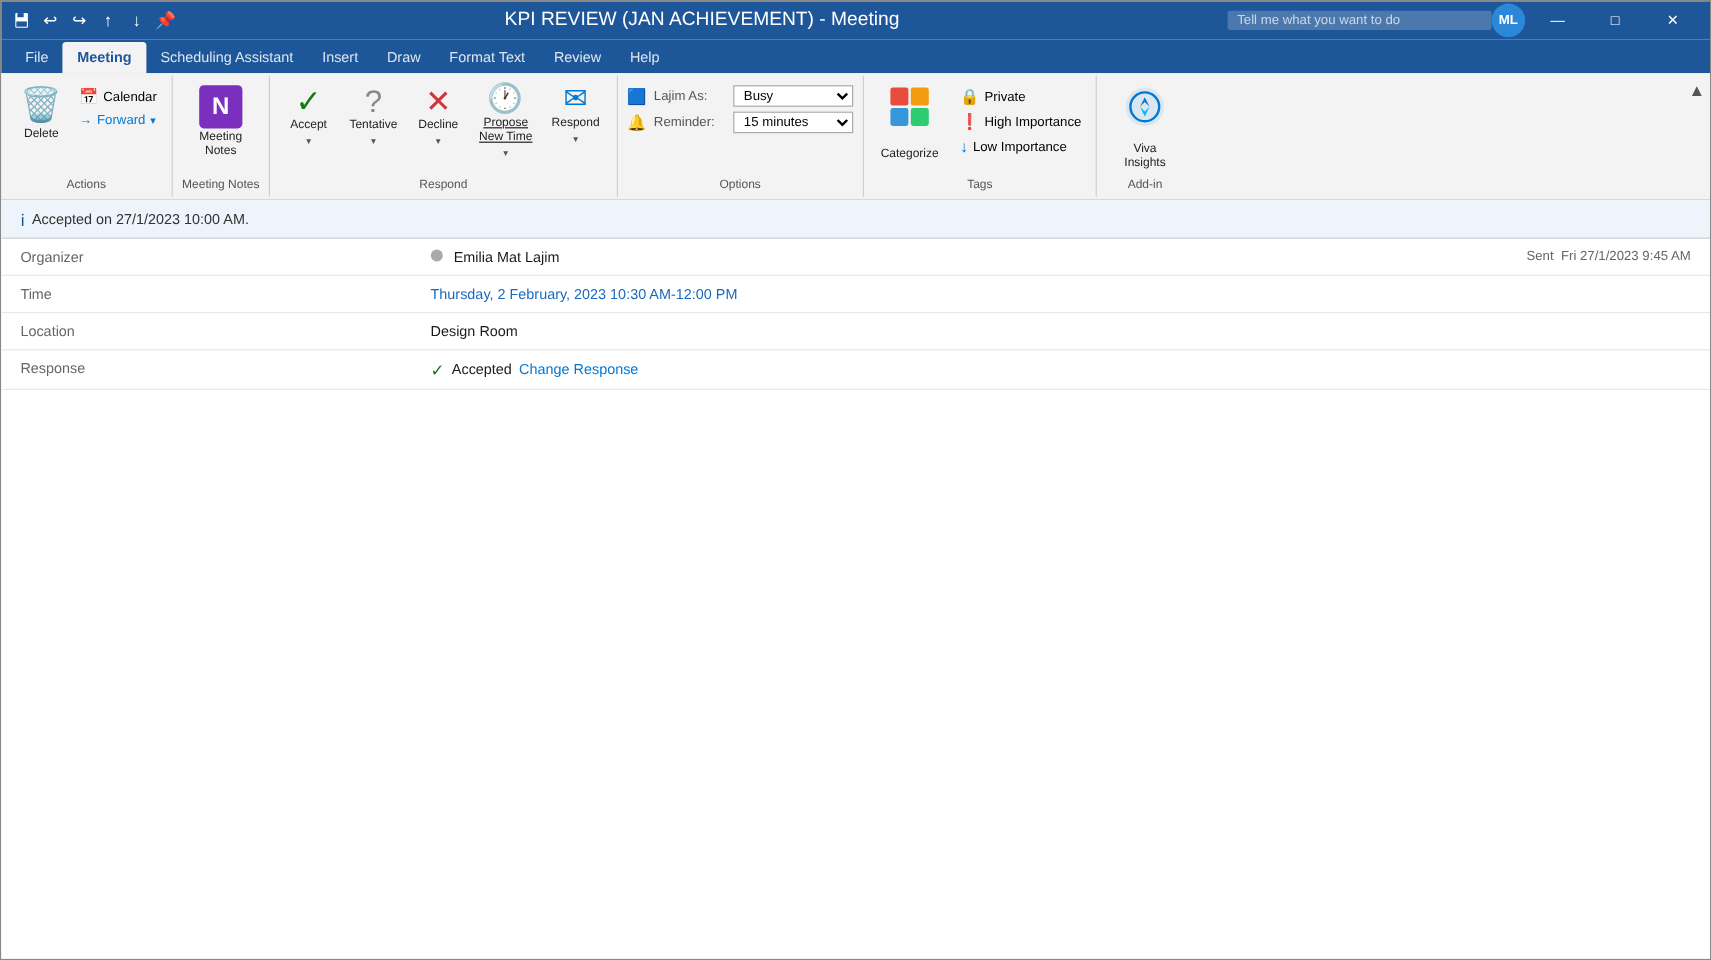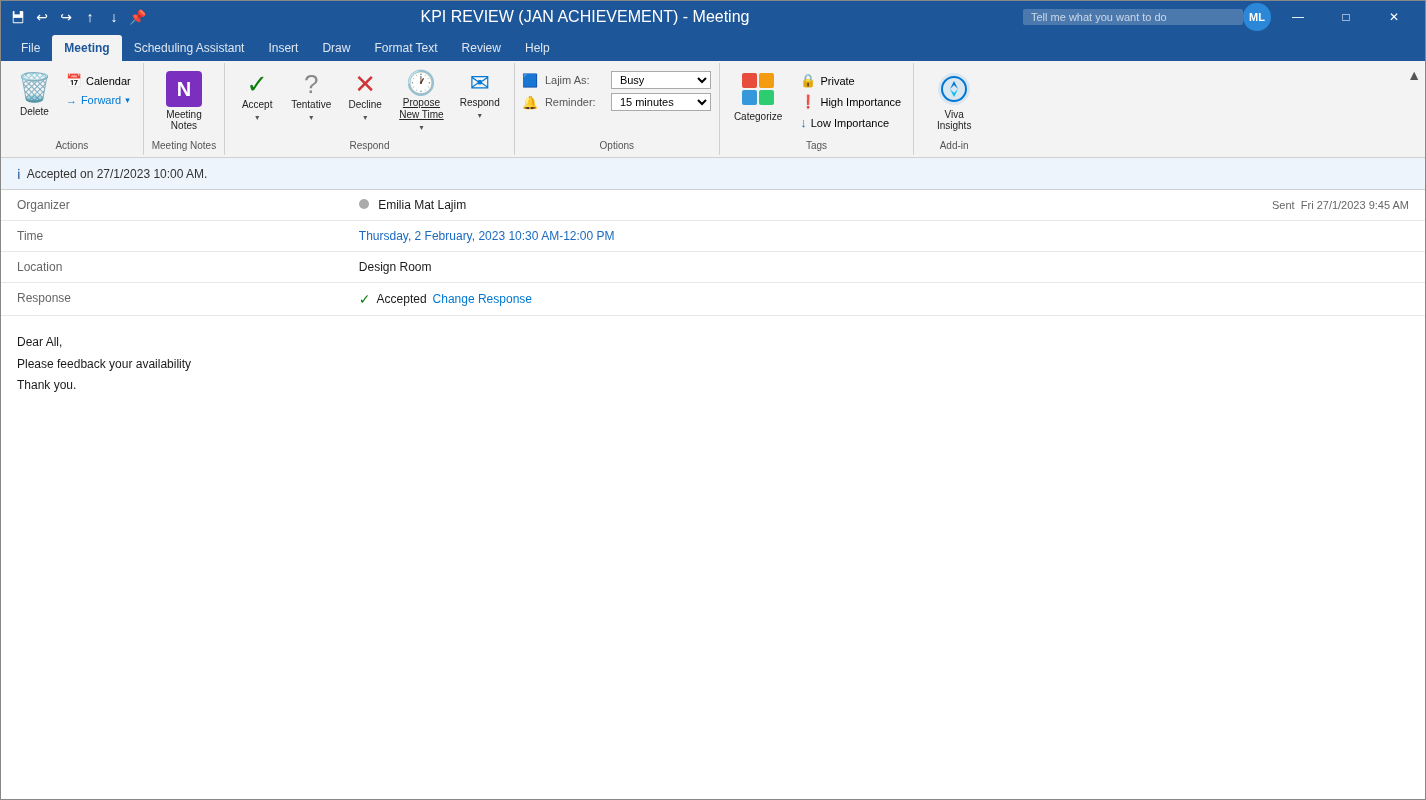--- a/index.html
+++ b/index.html
@@ -181,21 +181,21 @@
     }
 
     
     .viva-btn {
       display: flex;
       flex-direction: column;
       align-items: center;
       padding: 4px 8px;
       cursor: pointer;
       border-radius: 3px;
-      gap: 2px;
+      gap: 12px;
       justify-content: flex-end;
     }
     .viva-icon {
       width: 36px; height: 36px;
       display: flex; align-items: center; justify-content: center;
     }
     .viva-label { font-size: 10px; text-align: center; color: #222; }
 
     
     .content {
@@ -305,21 +305,21 @@
     .decline-icon { color: #d13438; }
     .respond-icon { color: #0078d4; }
     .propose-icon { color: #555; }
 
     .categorize-block {
       display: flex;
       flex-direction: column;
       align-items: center;
       padding: 4px 6px;
       cursor: pointer;
-      gap: 6px;
+      gap: 18px;
       min-width: 60px;
     }
     .cat-squares {
       display: grid;
       grid-template-columns: 1fr 1fr;
       gap: 2px;
       width: 32px; height: 32px;
     }
     .cat-sq { border-radius: 2px; }
 
@@ -571,21 +571,14 @@
             <div class="response-accepted">
               <span class="checkmark">✓</span>
               <span>Accepted</span>
               <a class="change-response">Change Response</a>
             </div>
           </td>
         </tr>
       </tbody>
     </table>
 
-    <div class="body-content">
-      <p>Dear All,</p>
-      <p></p>
-      <p>Please feedback your availability</p>
-      <p></p>
-      <p>Thank you.</p>
-    </div>
   </div>
 </div>
 
 </body></html>

